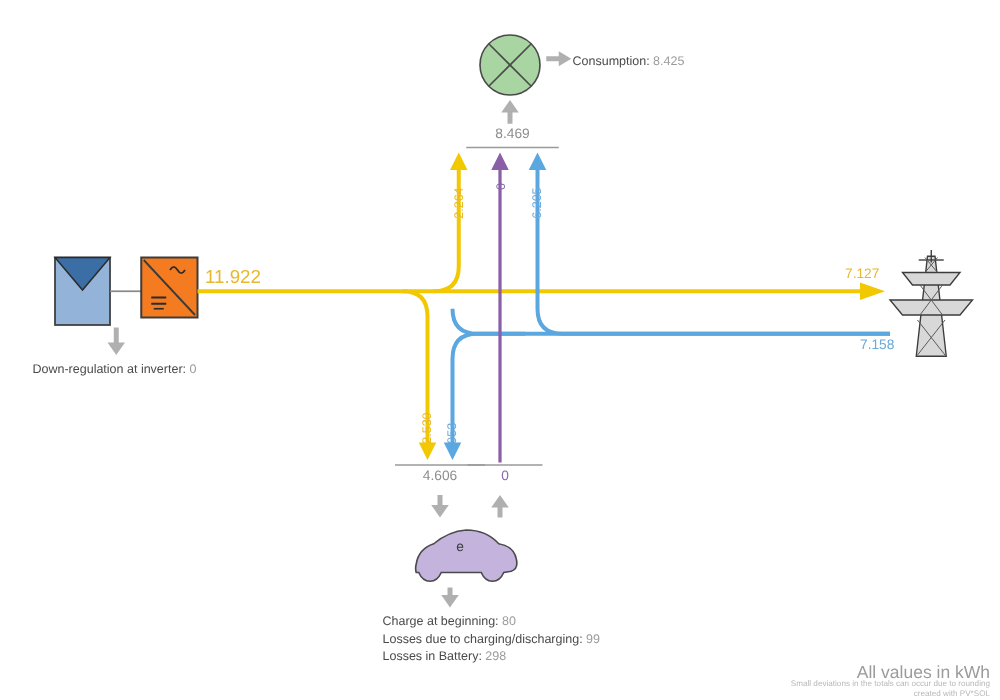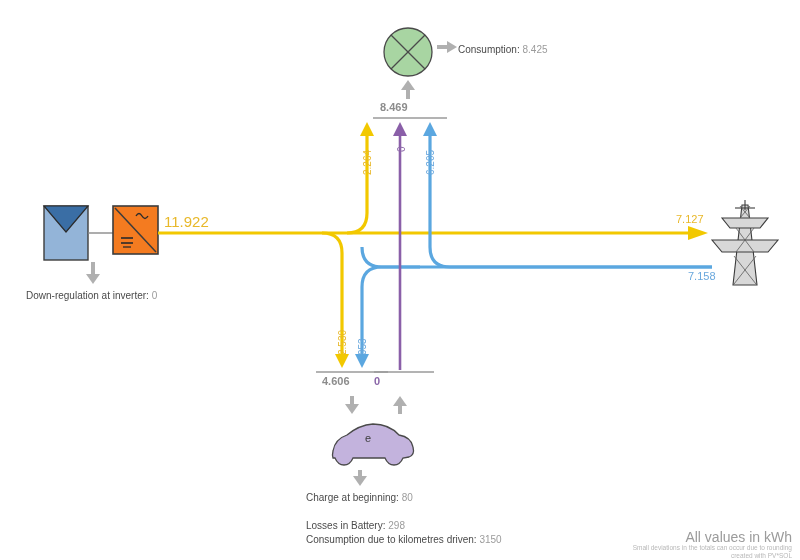--- a/index.html
+++ b/index.html
@@ -62,21 +62,21 @@
     font-size: 6.5px;
     color: #b8b8b8;
     text-align: right;
     white-space: nowrap;
     line-height: 1.5;
   }
   .total-num {
     position: absolute;
     font-size: 11px;
     white-space: nowrap;
-    font-weight: bold;
+    text-align: center;
   }
 </style>
 </head>
 <body>
 
 <div id="stage">
 
   <svg class="flow-layer" viewBox="0 0 800 560">
 
     <g>
@@ -218,26 +218,26 @@
 
   <div class="total-num val-grey" style="left:322px; top:375px; width:60px;">4.606</div>
   <div class="total-num val-purple" style="left:374px; top:375px; width:60px;">0</div>
 
   <div class="lbl" style="left:365px; top:432px; font-size:11px; color:#3c3c3c;">e</div>
 
   <div class="stat-line" style="left:306px; top:492px;">
     <span>Charge at beginning:</span>
     <span class="num">80</span>
   </div>
+  <div class="stat-line" style="left:306px; top:506px;">
+    <span>Losses due to charging/discharging:</span>
+    <span class="num">99</span>
+  </div>
   <div class="stat-line" style="left:306px; top:520px;">
     <span>Losses in Battery:</span>
     <span class="num">298</span>
   </div>
-  <div class="stat-line" style="left:306px; top:534px;">
-    <span>Consumption due to kilometres driven:</span>
-    <span class="num">3150</span>
-  </div>
 
   <div class="footer-main" style="right:8px; top:529px;">All values in kWh</div>
   <div class="footer-fine" style="right:8px; top:543px;">Small deviations in the totals can occur due to rounding</div>
   <div class="footer-fine" style="right:8px; top:551px;">created with PV*SOL</div>
 
 </div>
 
 </body></html>

